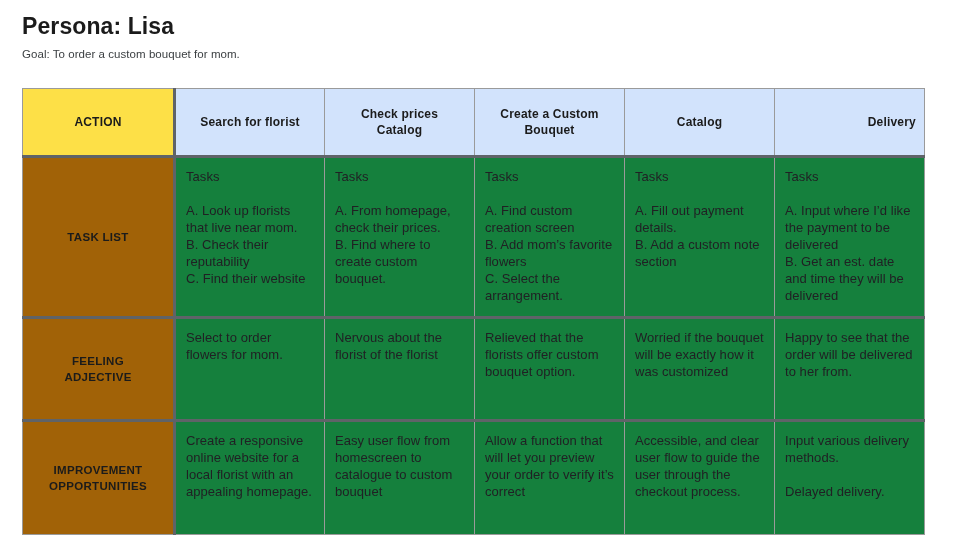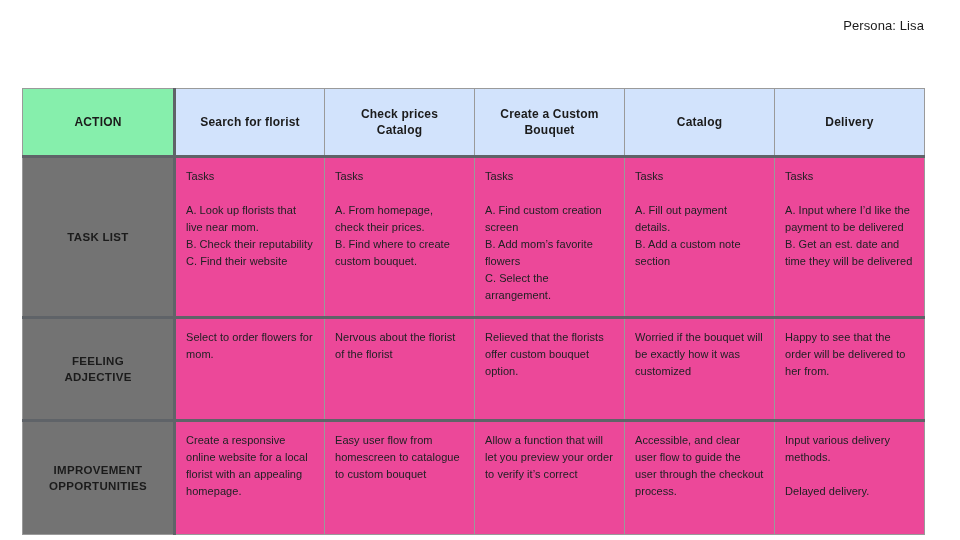--- a/index.html
+++ b/index.html
@@ -23,27 +23,26 @@
   }
 
   
   .persona-header {
     position: absolute;
     left: 22px;
     top: 14px;
     width: 902px;
   }
   .persona-title {
-    font-size: 13px;
-    font-weight: normal;
+    font-size: 23px;
+    font-weight: bold;
     line-height: 24px;
     color: #1b1b1b;
     letter-spacing: 0.1px;
     margin: 0;
-    text-align: right;
   }
   .persona-goal {
     font-size: 11.5px;
     line-height: 16px;
     color: #3c4043;
     margin: 8px 0 0 0;
     letter-spacing: 0.05px;
   }
 
   
@@ -80,44 +79,44 @@
     vertical-align: middle;
     font-size: 12px;
     font-weight: bold;
     line-height: 16px;
     letter-spacing: 0.2px;
     border-right: 1px solid #9a9a9a;
     border-bottom: 3px solid #5f6368;
     padding: 4px 8px;
   }
   .hdr-row th.label-cell {
-    background: #86efac;
+    background: #fde047;
     border-right: 3px solid #5f6368;
     color: #1b1b1b;
   }
   .hdr-row th.stage-cell {
     background: #d2e3fc;
     color: #1b1b1b;
   }
-  .hdr-row th.stage-cell:last-child { border-right: none; }
+  .hdr-row th.stage-cell:last-child { border-right: none; text-align: right; }
 
   
   .body-row td {
     border-right: 1px solid #9a9a9a;
-    font-size: 11px;
+    font-size: 13px;
     line-height: 17px;
     color: #202124;
-    background: #ec4899;
+    background: #15803d;
     padding: 10px 10px 12px 10px;
     letter-spacing: 0.05px;
   }
   .body-row td:last-child { border-right: none; }
 
   .body-row td.label-cell {
-    background: #737373;
+    background: #a16207;
     text-align: center;
     vertical-align: middle;
     font-size: 11.5px;
     font-weight: bold;
     line-height: 16px;
     letter-spacing: 0.3px;
     border-right: 3px solid #5f6368;
     color: #1b1b1b;
     padding: 6px 6px;
   }
@@ -131,20 +130,21 @@
   .cell-text { white-space: pre-line; }
   .cell-heading { margin: 0 0 17px 0; }
 </style>
 </head>
 <body>
 
 <div class="page">
 
   <div class="persona-header">
     <h1 class="persona-title">Persona: Lisa</h1>
+    <p class="persona-goal">Goal: To order a custom bouquet for mom.</p>
   </div>
 
   <table class="journey-table">
     <colgroup>
       <col class="label-col">
       <col class="stage-col">
       <col class="stage-col">
       <col class="stage-col">
       <col class="stage-col">
       <col class="stage-col">

